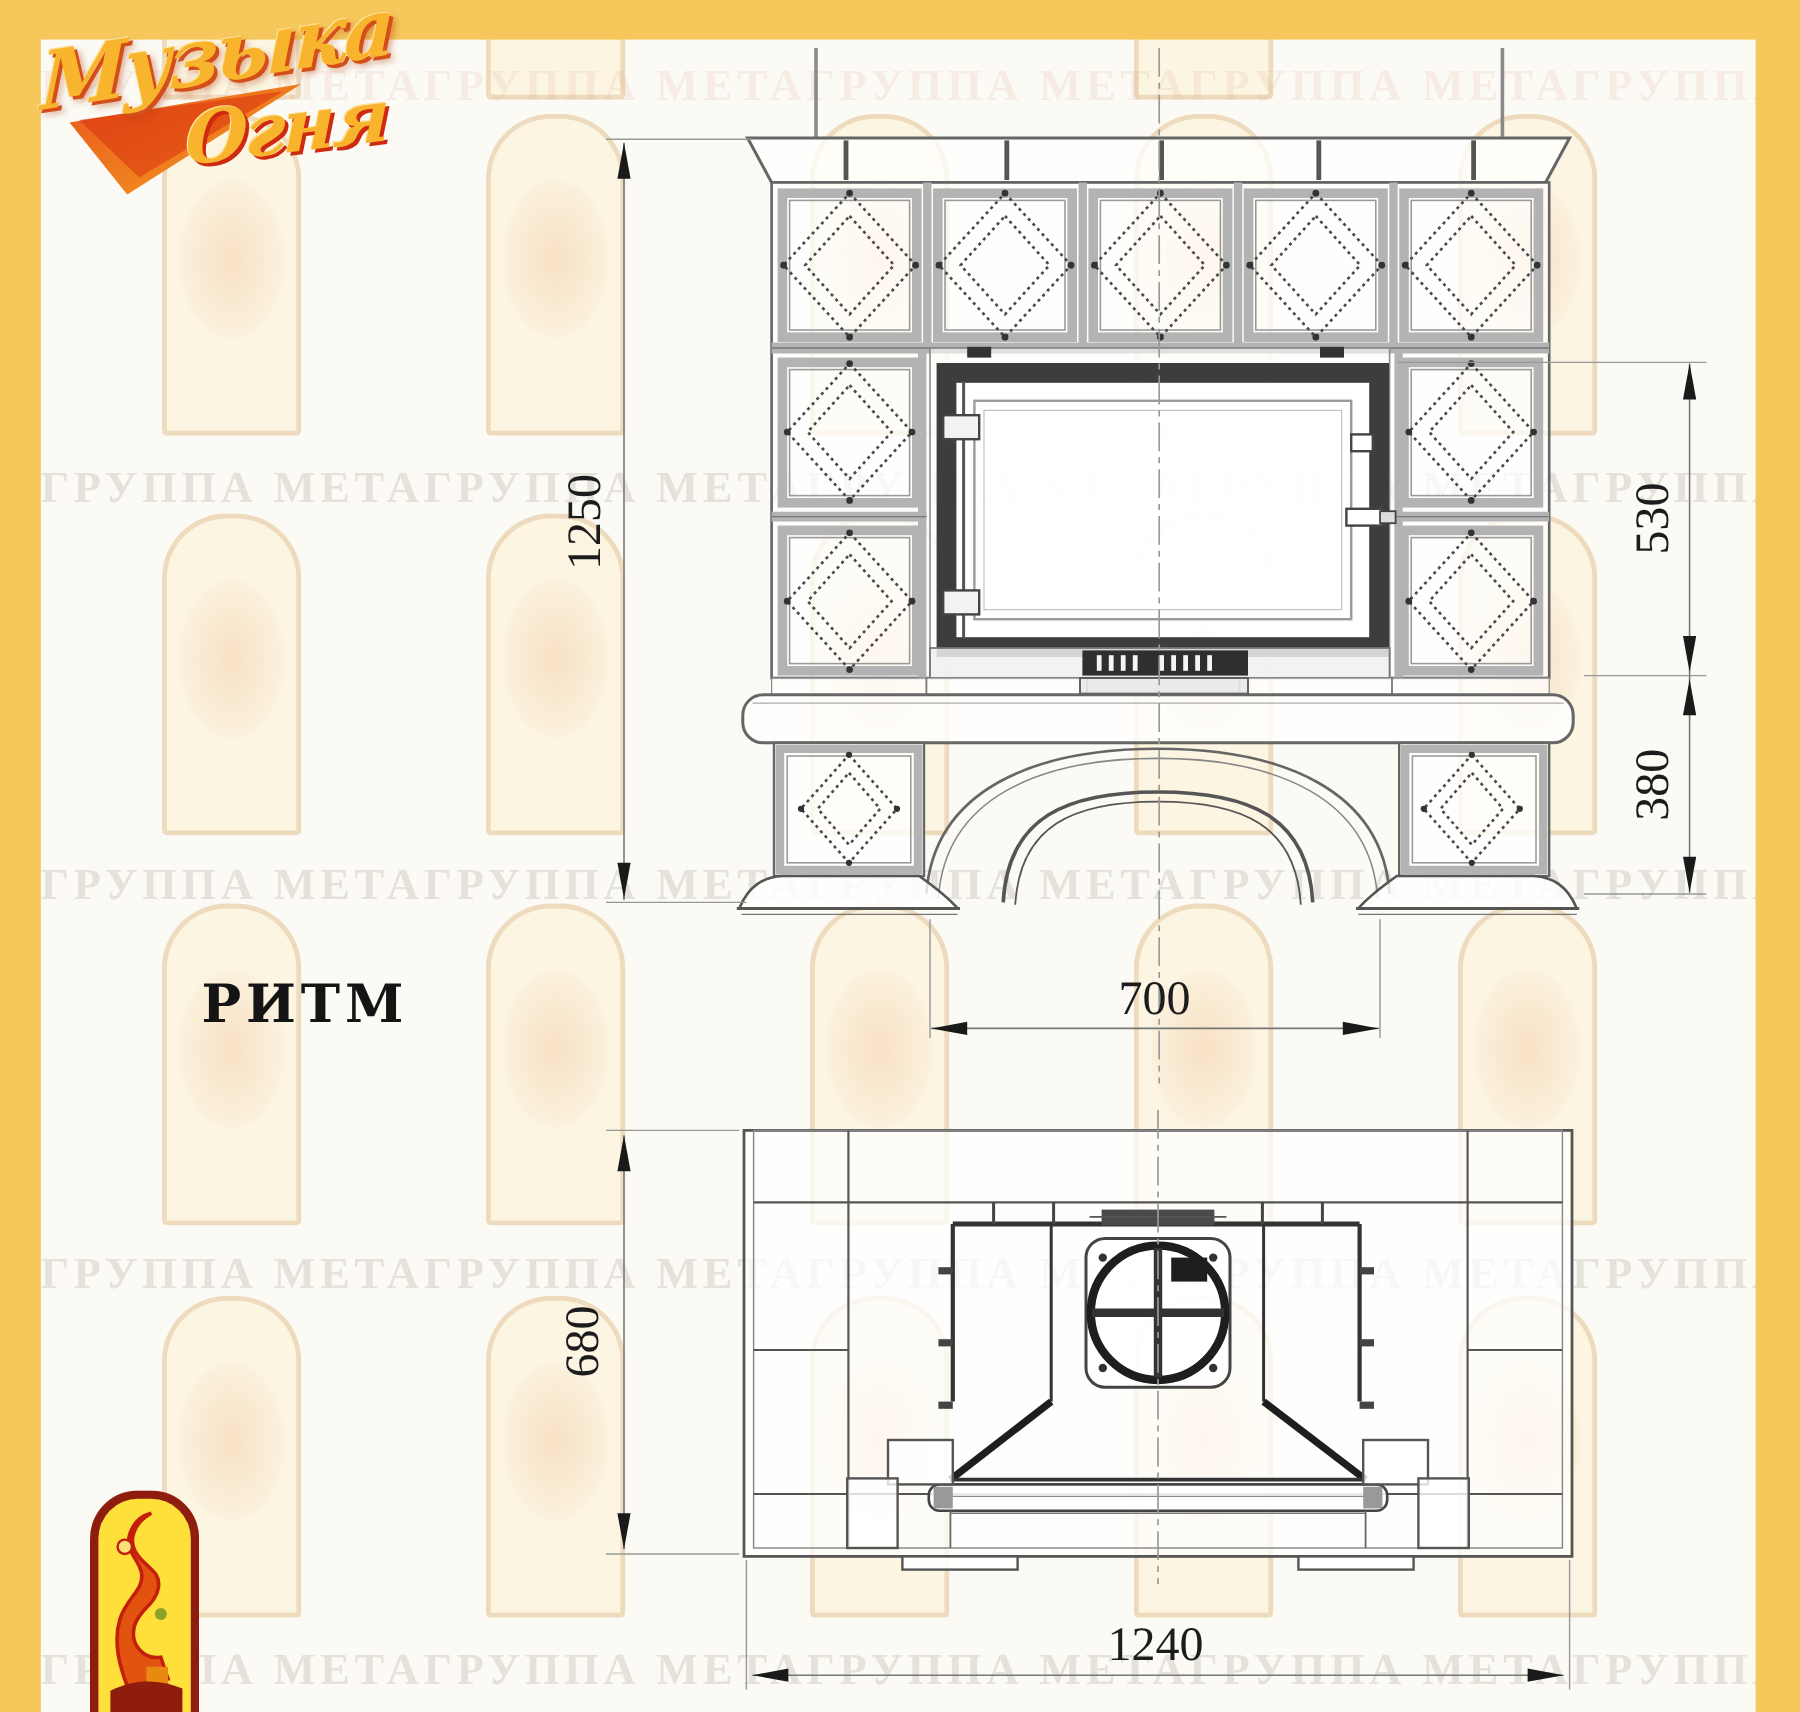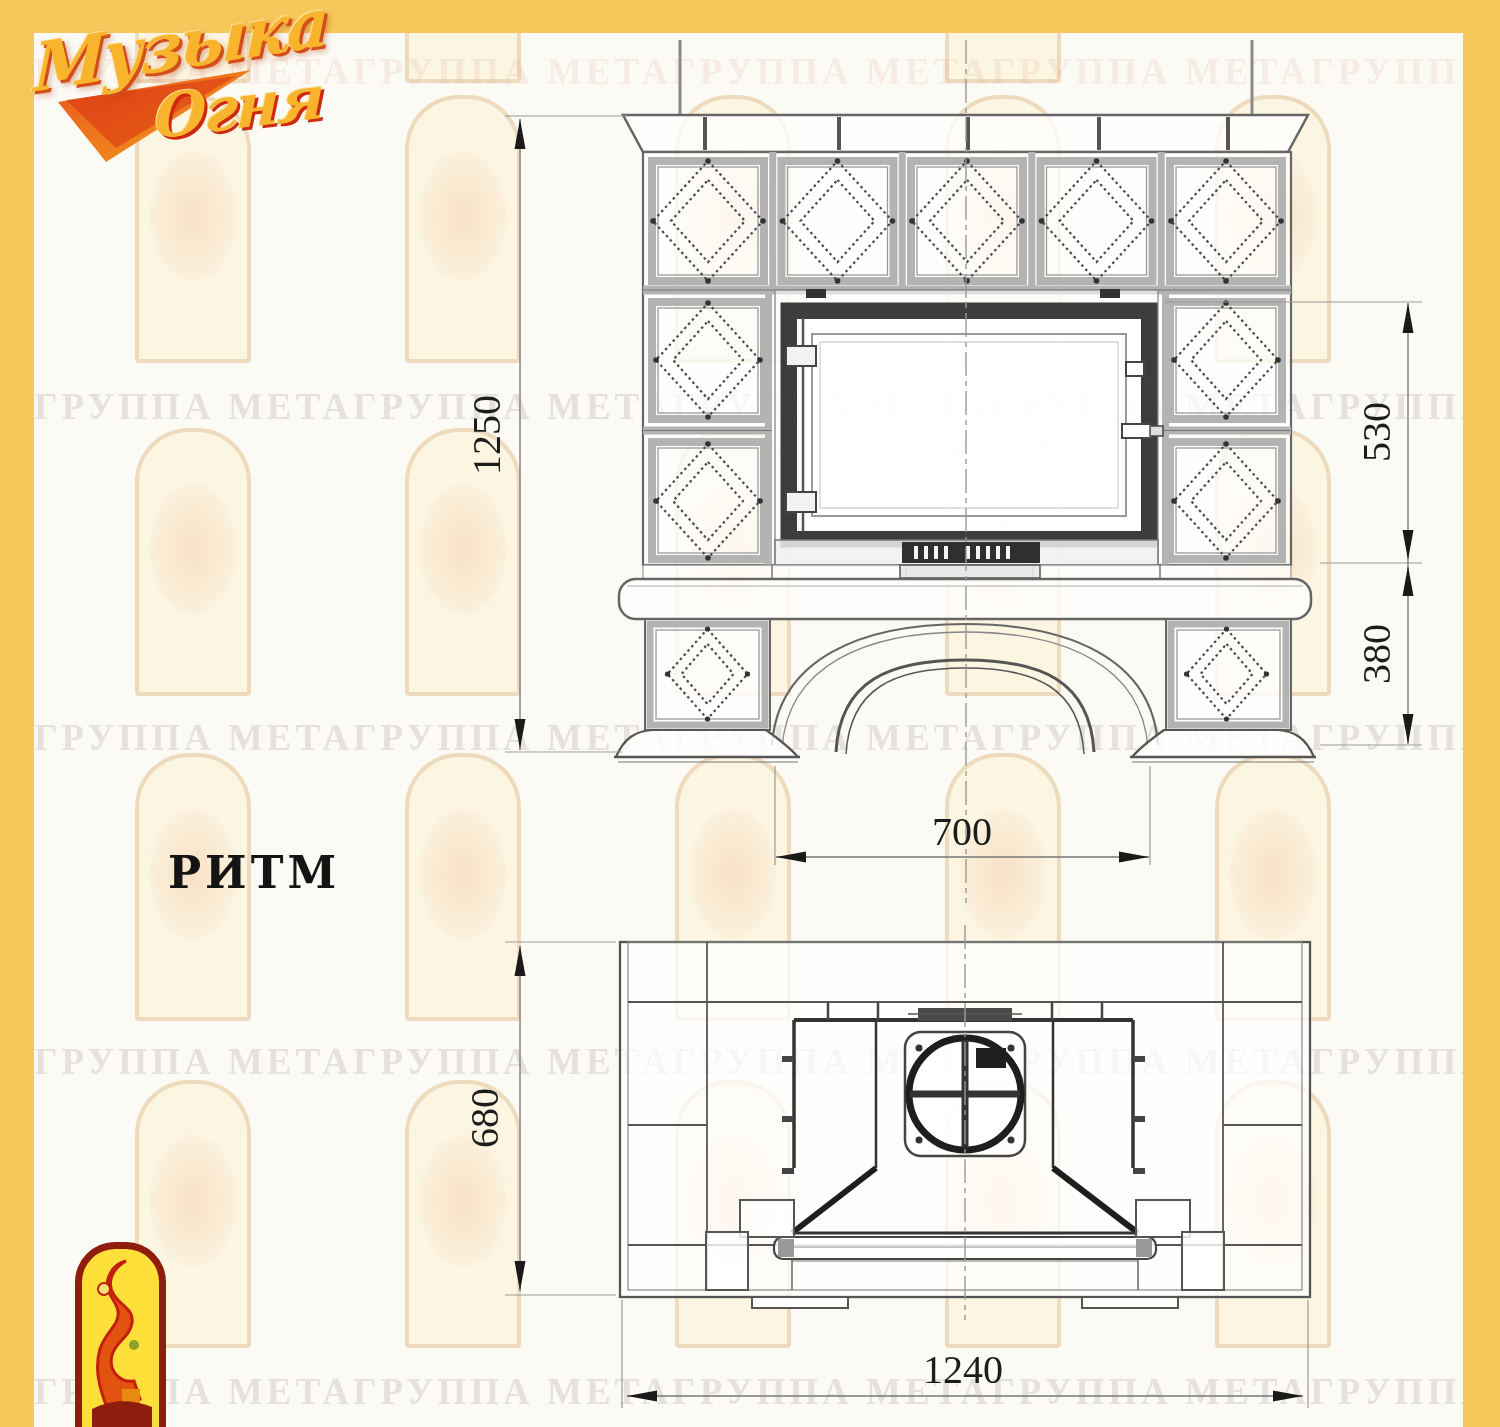--- a/index.html
+++ b/index.html
@@ -47,21 +47,21 @@
     font-family:"DejaVu Serif",serif;font-style:italic;font-weight:bold;
     font-size:60px;color:#F8B42C;
     transform:rotate(-7deg) skewX(-8deg);
     text-shadow:3px 3px 0 #CE2A12,-1px -1px 0 #FCE09A;
     letter-spacing:-2px;
   }
   
   .model-label{
     position:absolute;left:168px;top:812px;z-index:6;
     font-family:"DejaVu Serif",serif;font-weight:bold;font-size:44px;
-    letter-spacing:4px;color:#141414;margin-top:35px;
+    letter-spacing:4px;color:#141414;
   }
   
   .emblem{
     position:absolute;left:75px;top:1242px;width:77px;height:190px;z-index:6;
     border:7px solid #8F1D0E;border-bottom:none;
     border-radius:40px 40px 0 0;
     background:#FFDF3A;overflow:hidden;
   }
 </style>
 </head>

